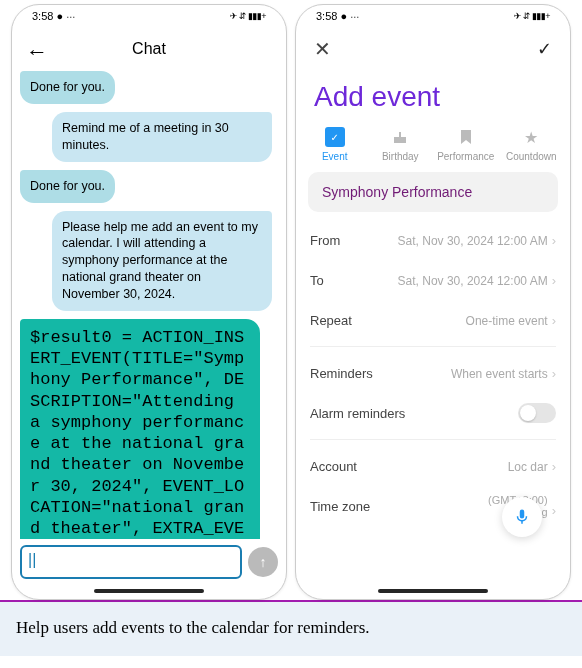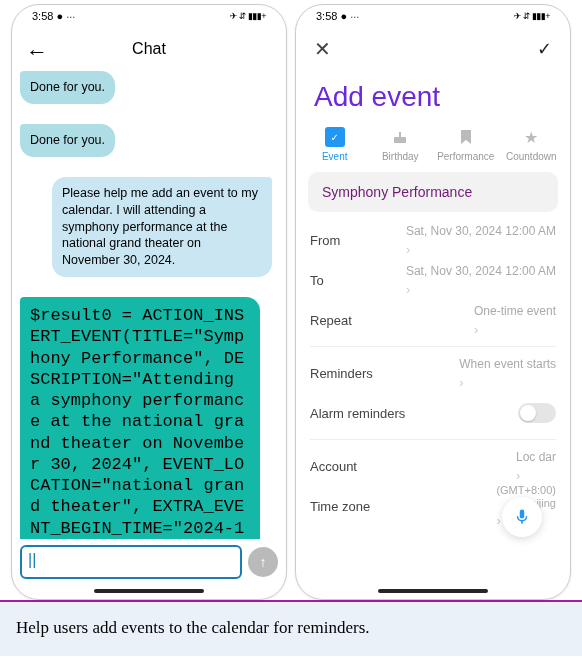--- a/index.html
+++ b/index.html
@@ -6,41 +6,41 @@
 body { font-family: -apple-system, Helvetica, Arial, sans-serif; background: #fff; width: 582px; height: 668px; display: flex; flex-direction: column; }
 .phones { display: flex; justify-content: center; gap: 8px; padding: 4px 8px 0 8px; }
 .phone { width: 276px; height: 596px; border-radius: 28px; border: 1px solid #ccc; background: #fff; overflow: hidden; display: flex; flex-direction: column; position: relative; box-shadow: 0 1px 3px rgba(0,0,0,0.08); }
 .statusbar { height: 22px; display: flex; justify-content: space-between; align-items: center; padding: 0 20px; font-size: 11px; color: #000; }
 .statusbar .icons { display: flex; gap: 3px; align-items: center; font-size: 9px; letter-spacing: -0.5px; }
 .hdr { height: 44px; display: flex; align-items: center; justify-content: center; position: relative; }
 .hdr .back { position: absolute; left: 14px; font-size: 22px; }
 .hdr .title { font-size: 16px; }
 .hdr .close { position: absolute; left: 18px; font-size: 20px; color: #444; }
 .hdr .check { position: absolute; right: 18px; font-size: 18px; color: #222; }
-.chat-body { flex: 1; overflow: hidden; padding: 0 8px; display: flex; flex-direction: column; gap: 20px; }
+.chat-body { flex: 1; overflow: hidden; padding: 0 8px; display: flex; flex-direction: column; gap: 8px; }
 .bubble-l, .bubble-r { max-width: 220px; padding: 8px 10px; border-radius: 14px; font-size: 12.5px; line-height: 1.35; }
 .bubble-l { background: #aedde6; align-self: flex-start; border-top-left-radius: 4px; }
 .bubble-r { background: #c9e6f2; align-self: flex-end; border-top-right-radius: 4px; margin-right: 6px; }
 .code-bubble { background: #14b8a6; align-self: flex-start; font-family: "Courier New", monospace; font-size: 17px; line-height: 1.25; max-width: 240px; white-space: pre-wrap; word-break: break-all; }
 .chat-input-row { display: flex; align-items: center; gap: 6px; padding: 6px 8px 8px 8px; }
 .chat-input { flex: 1; height: 34px; border: 2px solid #1a7db1; border-radius: 6px; padding: 4px 6px; font-size: 16px; color: #1a7db1; }
 .chat-input::before { content: "|"; color: #1a7db1; animation: none; }
 .send-btn { width: 30px; height: 30px; border-radius: 50%; background: #bababa; display: flex; align-items: center; justify-content: center; color: #fff; font-size: 14px; }
 .home-bar { width: 110px; height: 4px; background: #000; border-radius: 3px; margin: 2px auto 6px auto; opacity: .85; }
 .add-title { font-size: 28px; padding: 10px 18px 14px 18px; color: #6d28d9; }
 .tabs { display: flex; justify-content: space-around; padding: 0 6px 10px 6px; }
 .tab { display: flex; flex-direction: column; align-items: center; gap: 4px; font-size: 10px; color: #999; width: 60px; }
 .tab.active { color: #2196f3; }
 .tab .tab-icon { width: 20px; height: 20px; display: flex; align-items: center; justify-content: center; color: #bbb; }
 .tab.active .tab-icon { background: #2196f3; color: #fff; border-radius: 3px; }
 .event-name { margin: 0 12px 8px 12px; background: #f2f2f2; border-radius: 10px; padding: 12px 14px; font-size: 14px; color: #701a75; }
 .form { padding: 0 14px; }
 .row { display: flex; justify-content: space-between; align-items: center; height: 40px; font-size: 13px; }
 .row .label { color: #444; }
-.row .value { color: #aaa; font-size: 12px; display: flex; align-items: flex-start; gap: 4px; flex-direction: column; }
+.row .value { color: #aaa; font-size: 12px; display: flex; align-items: flex-end; gap: 4px; }
 .chev { color: #ccc; font-size: 13px; }
 .toggle { width: 38px; height: 20px; background: #e5e5e5; border-radius: 11px; position: relative; }
 .toggle::after { content: ""; position: absolute; left: 2px; top: 2px; width: 16px; height: 16px; background: #fff; border-radius: 50%; box-shadow: 0 1px 2px rgba(0,0,0,0.2); }
 .sep { height: 1px; background: #eee; margin: 6px 0; }
 .mic-fab { position: absolute; right: 28px; bottom: 62px; width: 40px; height: 40px; border-radius: 50%; background: #fff; box-shadow: 0 2px 8px rgba(0,0,0,0.15); display: flex; align-items: center; justify-content: center; }
 .caption-block { background: #eaf1f8; padding: 16px 16px 18px 16px; border-top: 2px solid #a21caf; }
 .caption-block .cap { font-family: Georgia, 'Times New Roman', serif; font-size: 17px; color: #000; }
 .tz-val { display: flex; flex-direction: column; align-items: flex-end; line-height: 1.1; font-size: 11px; color: #aaa; }
 </style>
 </head>
@@ -52,20 +52,21 @@
     <div class="statusbar">
       <span><span>3:58</span> <span>● ∙∙∙</span></span>
       <span class="icons">✈ ⇵ ▮▮▮+</span>
     </div>
     <div class="hdr">
       <span class="back">←</span>
       <span class="title">Chat</span>
     </div>
     <div class="chat-body">
       <div class="bubble-l">Done for you.</div>
+      <div class="bubble-r">Remind me of a meeting in 30 minutes.</div>
       <div class="bubble-l">Done for you.</div>
       <div class="bubble-r">Please help me add an event to my calendar. I will attending a symphony performance at the national grand theater on November 30, 2024.</div>
       <div class="bubble-l code-bubble">$result0 = ACTION_INSERT_EVENT(TITLE="Symphony Performance", DESCRIPTION="Attending a symphony performance at the national grand theater on November 30, 2024", EVENT_LOCATION="national grand theater", EXTRA_EVENT_BEGIN_TIME="2024-11-30T00:00:00", EXTRA_EVENT_END_TIME="2024-11-30T00:00:00")$</div>
     </div>
     <div class="chat-input-row">
       <div class="chat-input">|</div>
       <div class="send-btn">
           <span>↑</span>
         </div>
     </div>

